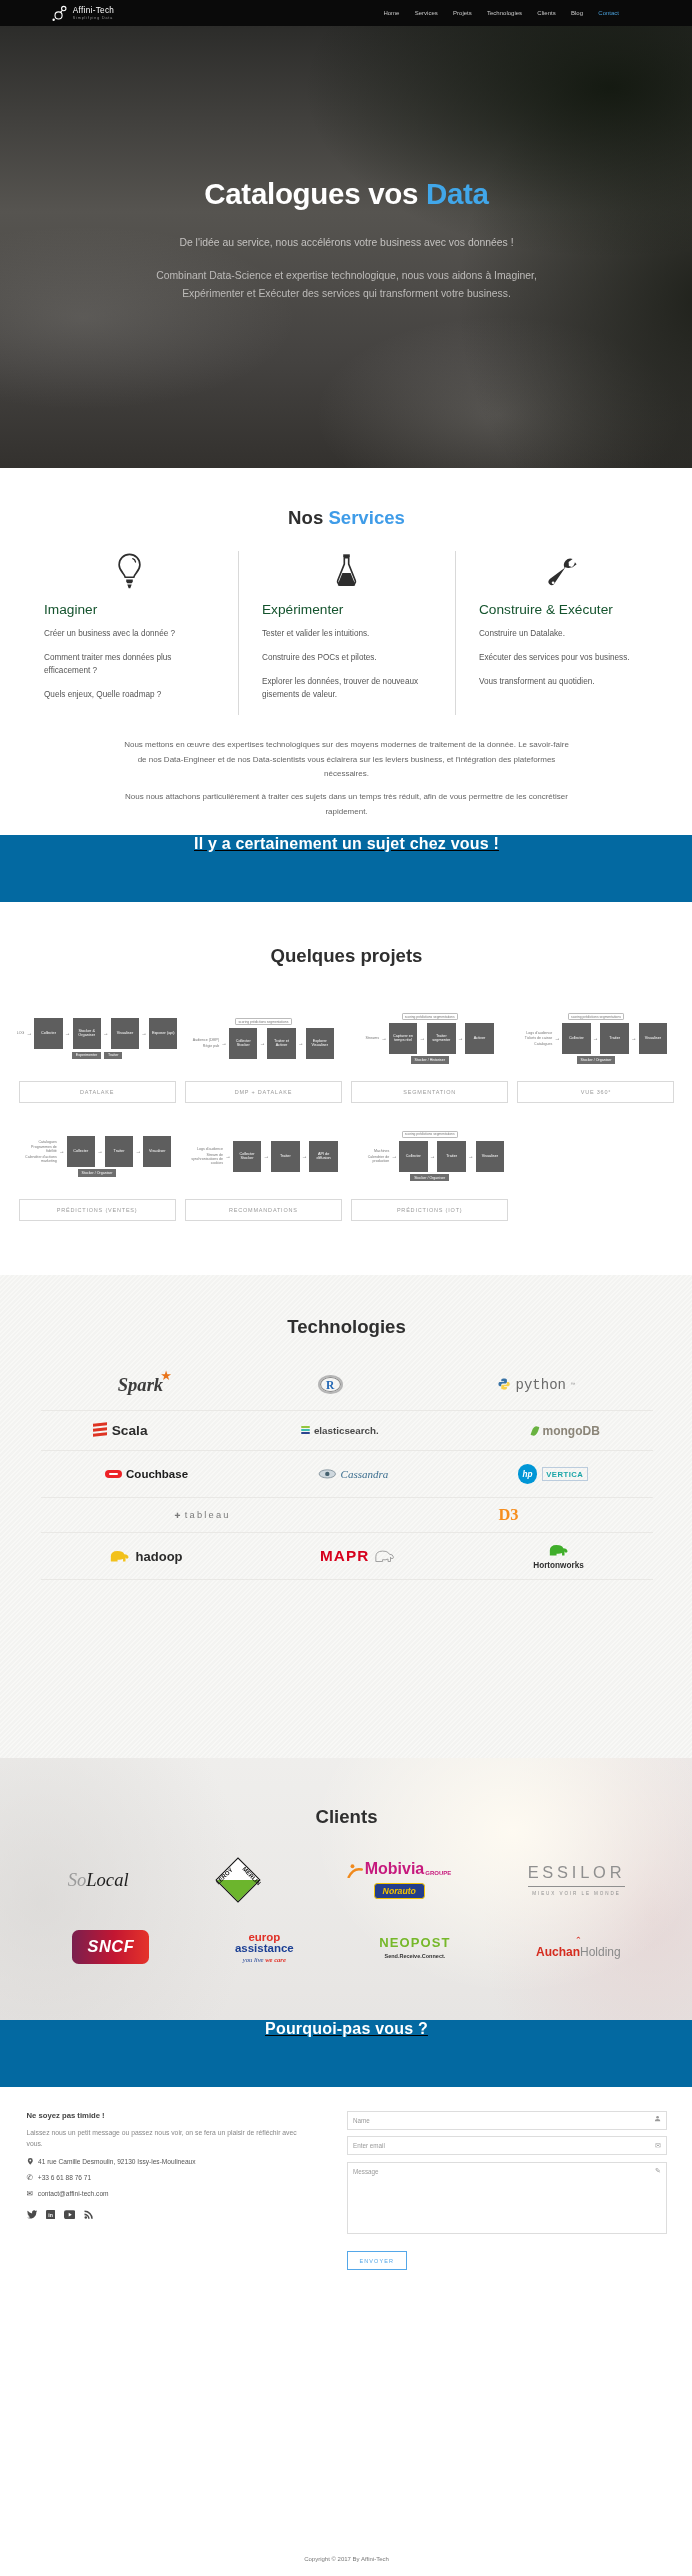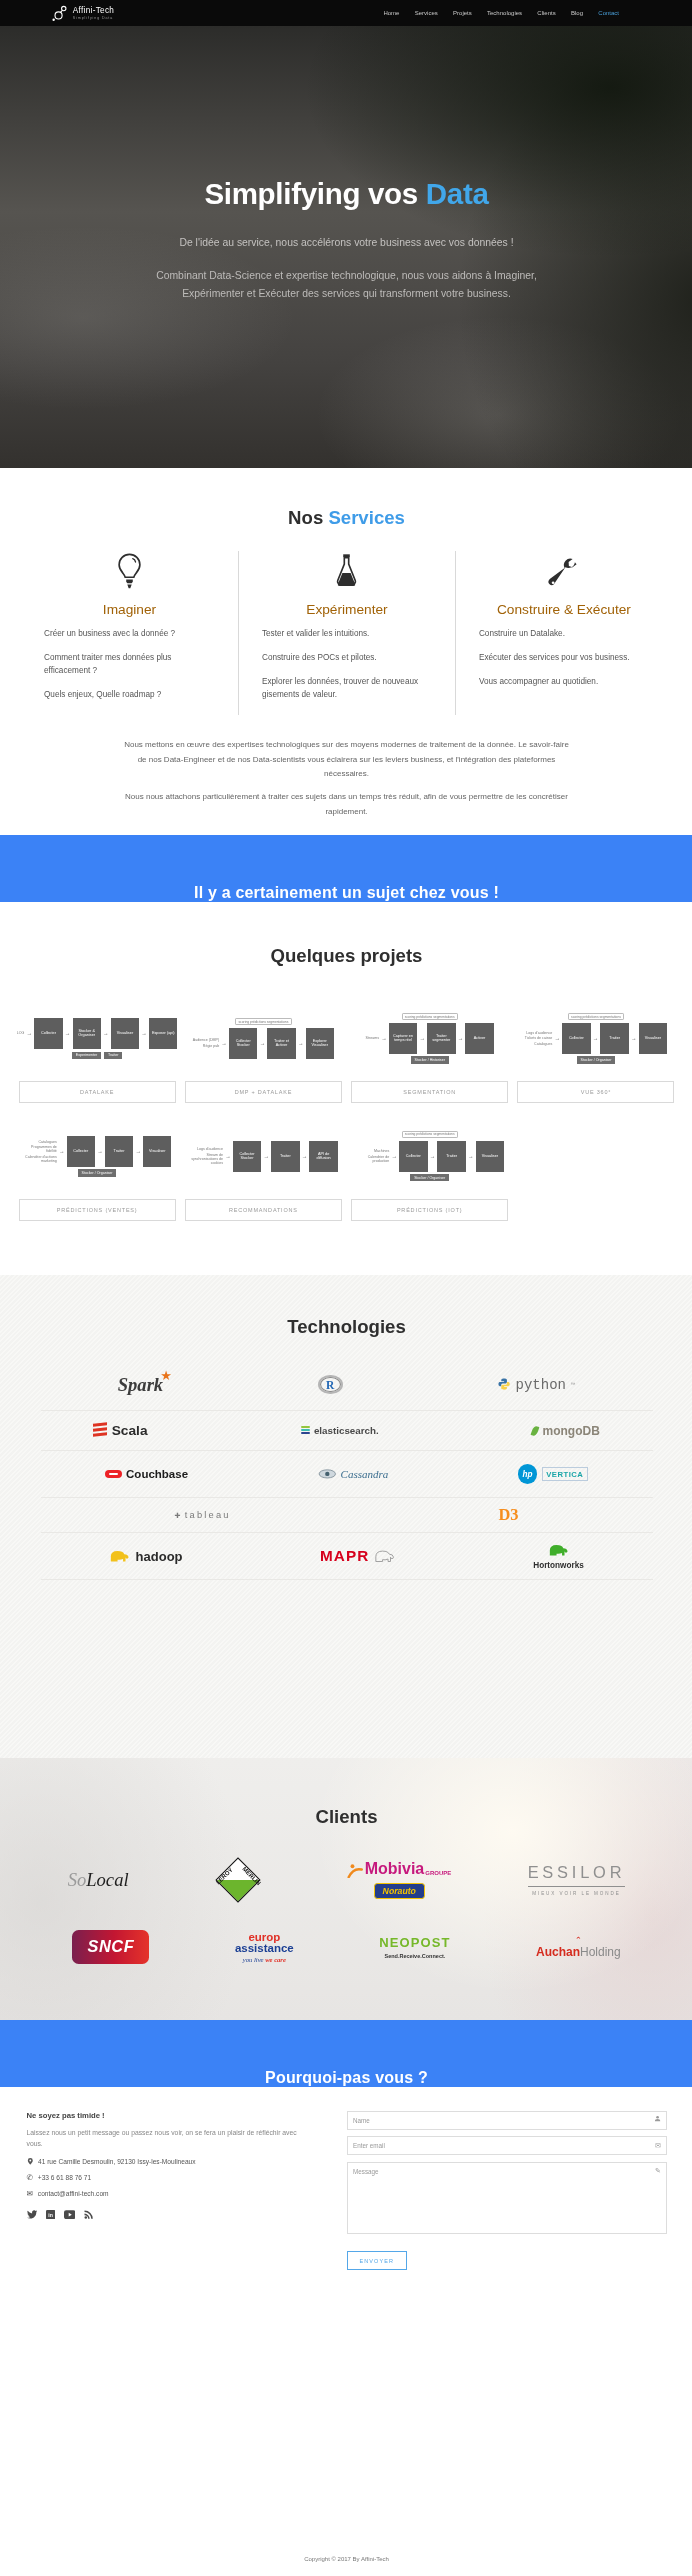--- a/index.html
+++ b/index.html
@@ -31,27 +31,27 @@
 
   
   .services { height:367px; background:#fff; }
   .sec-h { text-align:center; font-size:18.6px; font-weight:bold; color:#2f2f2f; }
   .sec-h .accent { color:#3f9ce8; }
   .services .sec-h { padding-top:39px; }
   .cols { width:651px; margin:22px auto 0; display:flex; }
   .col { width:33.33%; padding:0 23px 14.2px; }
   .col + .col { border-left:0.5px solid #d9d9d9; }
   .col .icon-wrap { text-align:center; height:47px; }
-  .col h3 { text-align:center; font-size:13.7px; font-weight:normal; color:#a16207; margin-top:4.4px; }
+  .col h3 { font-size:13.7px; font-weight:normal; color:#14532d; margin-top:4.4px; }
   .col p { font-size:8.2px; color:#555; margin-top:11px; line-height:1.55; }
   .svc-para { width:448px; margin:23px auto 0; text-align:center; font-size:8px; color:#666; line-height:1.8; }
   .svc-para + .svc-para { margin-top:8.7px; }
 
   
-  .banner { height:67px; background:#3b82f6; display:flex; align-items:flex-end; justify-content:center; }
+  .banner { height:67px; background:#0369a1; display:flex; align-items:flex-start; justify-content:center;text-decoration:underline; }
   .banner span { color:#fff; font-size:16px; font-weight:bold; letter-spacing:0.2px; }
 
   
   .projects { height:373px; background:#fff; }
   .projects .sec-h { padding-top:43px; }
   .pgrid { margin-top:28.4px; padding-left:18.6px; }
   .prow { display:flex; gap:9.3px; margin-bottom:9.8px; }
   .card { width:157px; background:#fff; }
   .dg { height:86px; display:flex; flex-direction:column; align-items:center; justify-content:center; gap:2.7px; padding:3.3px; }
   .dg-badge { font-size:3.3px; color:#777; border:0.5px solid #bbb; border-radius:1.1px; padding:0.5px 2.2px; }
@@ -187,21 +187,21 @@
     <a href="#">Services</a>
     <a href="#">Projets</a>
     <a href="#">Technologies</a>
     <a href="#">Clients</a>
     <a href="#">Blog</a>
     <a href="#" class="active">Contact</a>
   </nav>
 </header>
 
 <section class="hero">
-  <h1><span>Simplifying vos </span><span class="accent">Data</span></h1>
+  <h1><span>Catalogues vos </span><span class="accent">Data</span></h1>
   <p class="sub1">De l'idée au service, nous accélérons votre business avec vos données !</p>
   <p class="sub2">Combinant Data-Science et expertise technologique, nous vous aidons à Imaginer, Expérimenter et Exécuter des services qui transforment votre business.</p>
 </section>
 
 <section class="services">
   <h2 class="sec-h"><span>Nos </span><span class="accent">Services</span></h2>
   <div class="cols">
     <div class="col">
       <div class="icon-wrap"><svg width="35" height="46" viewBox="0 0 64 84">
         <path d="M32 6c-10.5 0-19 8.5-19 19 0 7.3 4 11.8 7 15.5 2.2 2.8 3.8 5 4.2 7.5h15.6c.4-2.5 2-4.7 4.2-7.5 3-3.7 7-8.2 7-15.5 0-10.5-8.5-19-19-19z" fill="none" stroke="#2e2e2e" stroke-width="3"></path>
@@ -226,21 +226,21 @@
       <p>Explorer les données, trouver de nouveaux gisements de valeur.</p>
     </div>
     <div class="col">
       <div class="icon-wrap"><svg width="35" height="46" viewBox="0 0 64 84">
         <path d="M50 18a12 12 0 0 1-16 11.3L17.5 63a6 6 0 0 1-10-6.4l1.7-2.6L32.7 31A12 12 0 0 1 45 12.5l-6.5 6.5 1.5 7 7 1.5L53.5 21A12 12 0 0 1 50 18z" fill="#2e2e2e" transform="rotate(8 32 40)"></path>
         <circle cx="13" cy="58" r="2.5" fill="#fff"></circle>
       </svg></div>
       <h3>Construire &amp; Exécuter</h3>
       <p>Construire un Datalake.</p>
       <p>Exécuter des services pour vos business.</p>
-      <p>Vous accompagner au quotidien.</p>
+      <p>Vous transforment au quotidien.</p>
     </div>
   </div>
   <p class="svc-para">Nous mettons en œuvre des expertises technologiques sur des moyens modernes de traitement de la donnée. Le savoir-faire de nos Data-Engineer et de nos Data-scientists vous éclairera sur les leviers business, et l'intégration des plateformes nécessaires.</p>
   <p class="svc-para">Nous nous attachons particulièrement à traiter ces sujets dans un temps très réduit, afin de vous permettre de les concrétiser rapidement.</p>
 </section>
 
 <section class="banner">
   <span>Il y a certainement un sujet chez vous !</span>
 </section>
 

